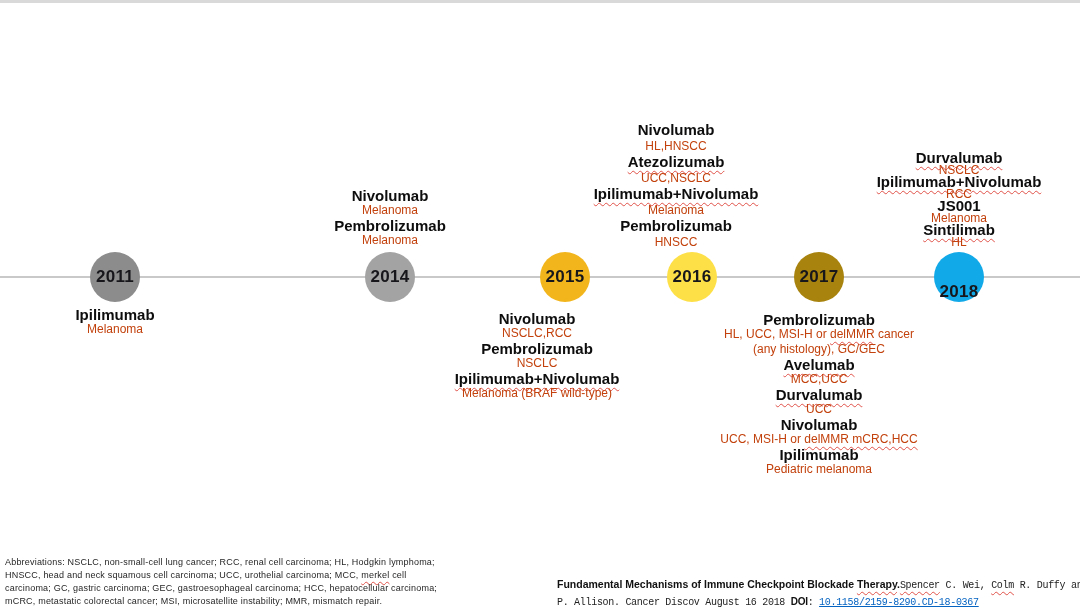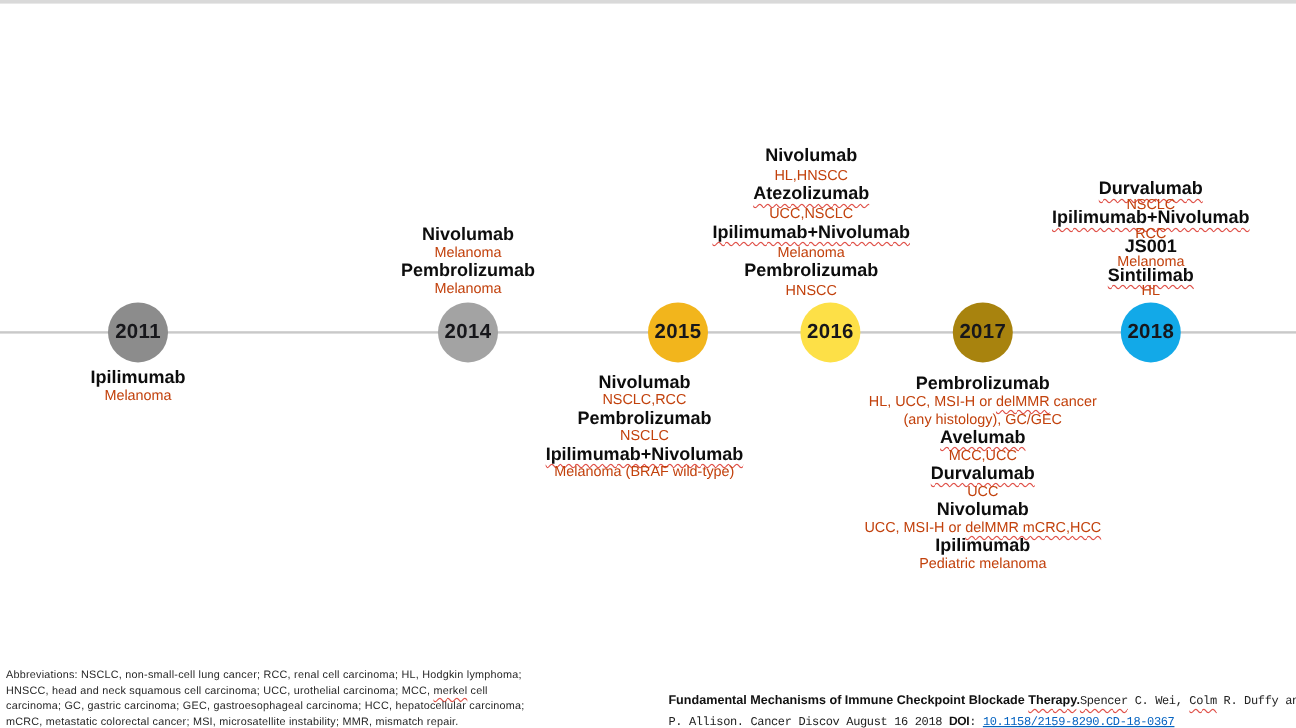--- a/index.html
+++ b/index.html
@@ -81,21 +81,21 @@
         <div class="ind"><span>(any histology), GC/GEC</span></div>
         <div class="drug"><span class="wavy">Avelumab</span></div>
         <div class="ind"><span>MCC,UCC</span></div>
         <div class="drug"><span class="wavy">Durvalumab</span></div>
         <div class="ind"><span>UCC</span></div>
         <div class="drug"><span>Nivolumab</span></div>
         <div class="ind"><span>UCC, MSI-H or </span><span class="wavy">delMMR mCRC,HCC</span></div>
         <div class="drug"><span>Ipilimumab</span></div>
         <div class="ind"><span>Pediatric melanoma</span></div>
       </div>
-      <div class="circle" style="left: 934px; background: rgb(18, 169, 232);">
+      <div class="circle" style="left: 934px; background: rgb(18, 169, 232); align-items: flex-end;">
         <span class="year">2018</span>
       </div>
       <div class="block" style="left: 959px; top: 152px; line-height: 12px;">
         <div class="drug"><span class="wavy">Durvalumab</span></div>
         <div class="ind"><span>NSCLC</span></div>
         <div class="drug"><span class="wavy">Ipilimumab+Nivolumab</span></div>
         <div class="ind"><span>RCC</span></div>
         <div class="drug"><span>JS001</span></div>
         <div class="ind"><span>Melanoma</span></div>
         <div class="drug"><span class="wavy">Sintilimab</span></div>

